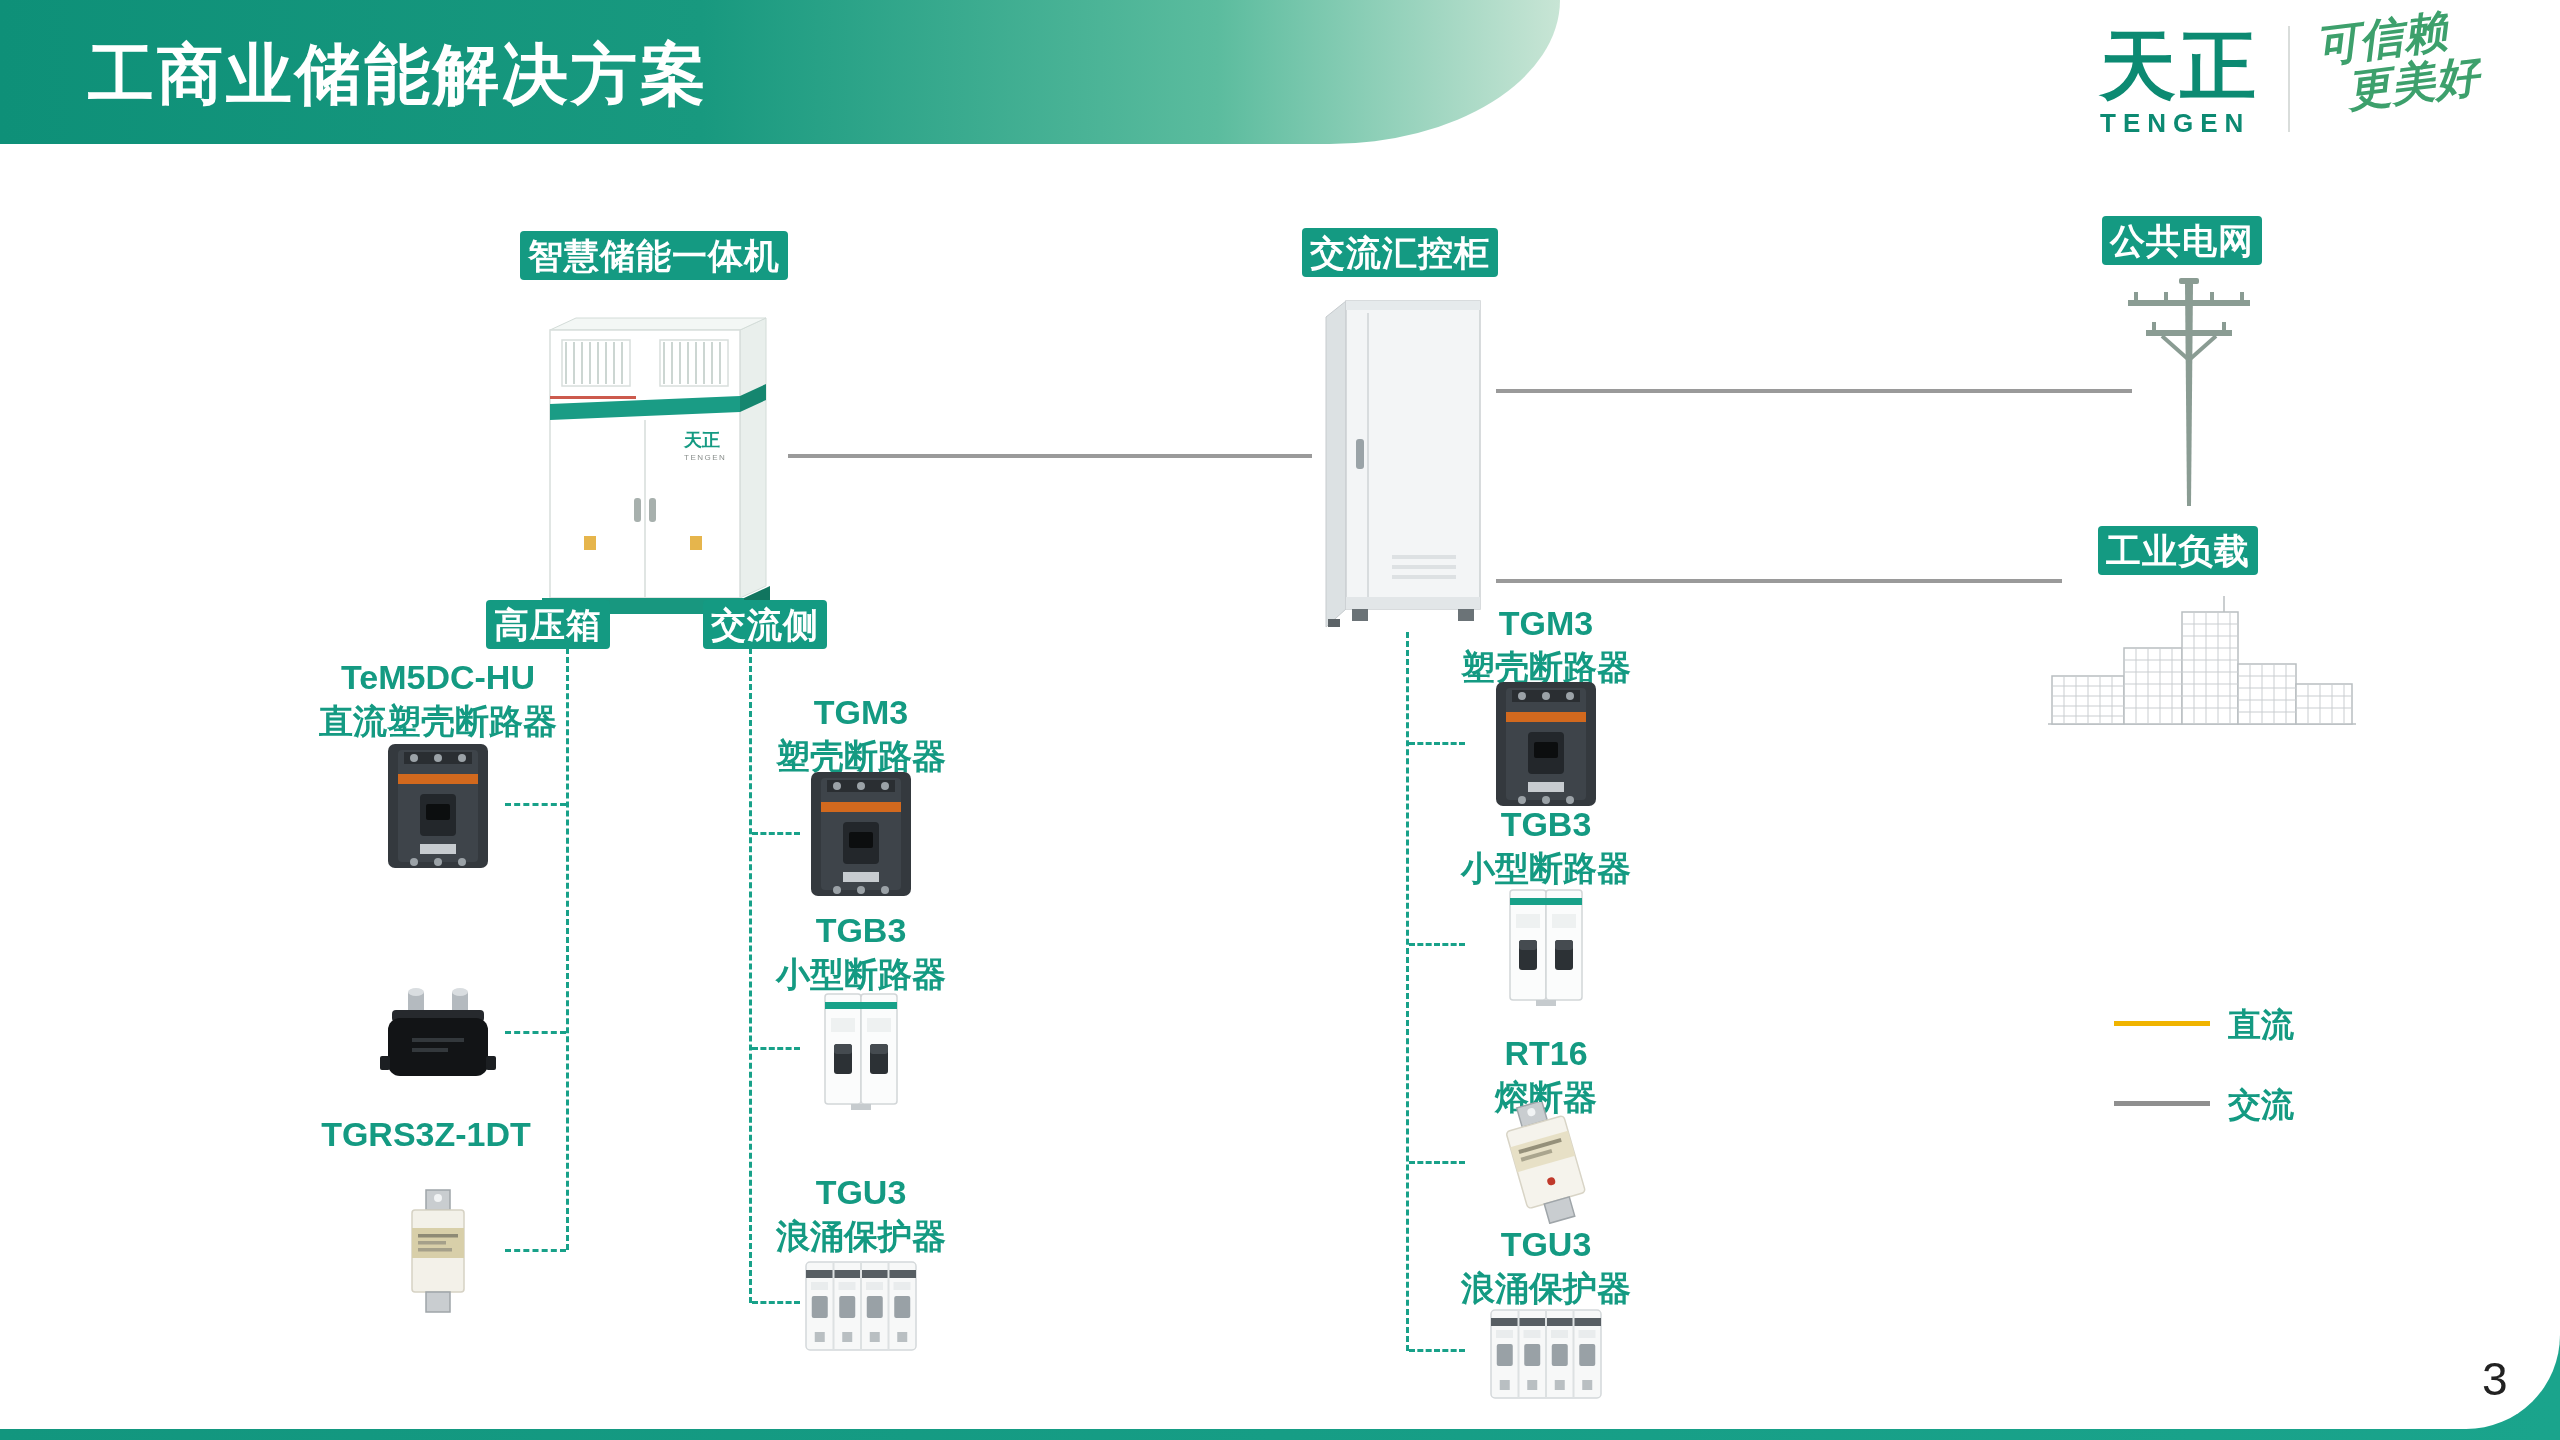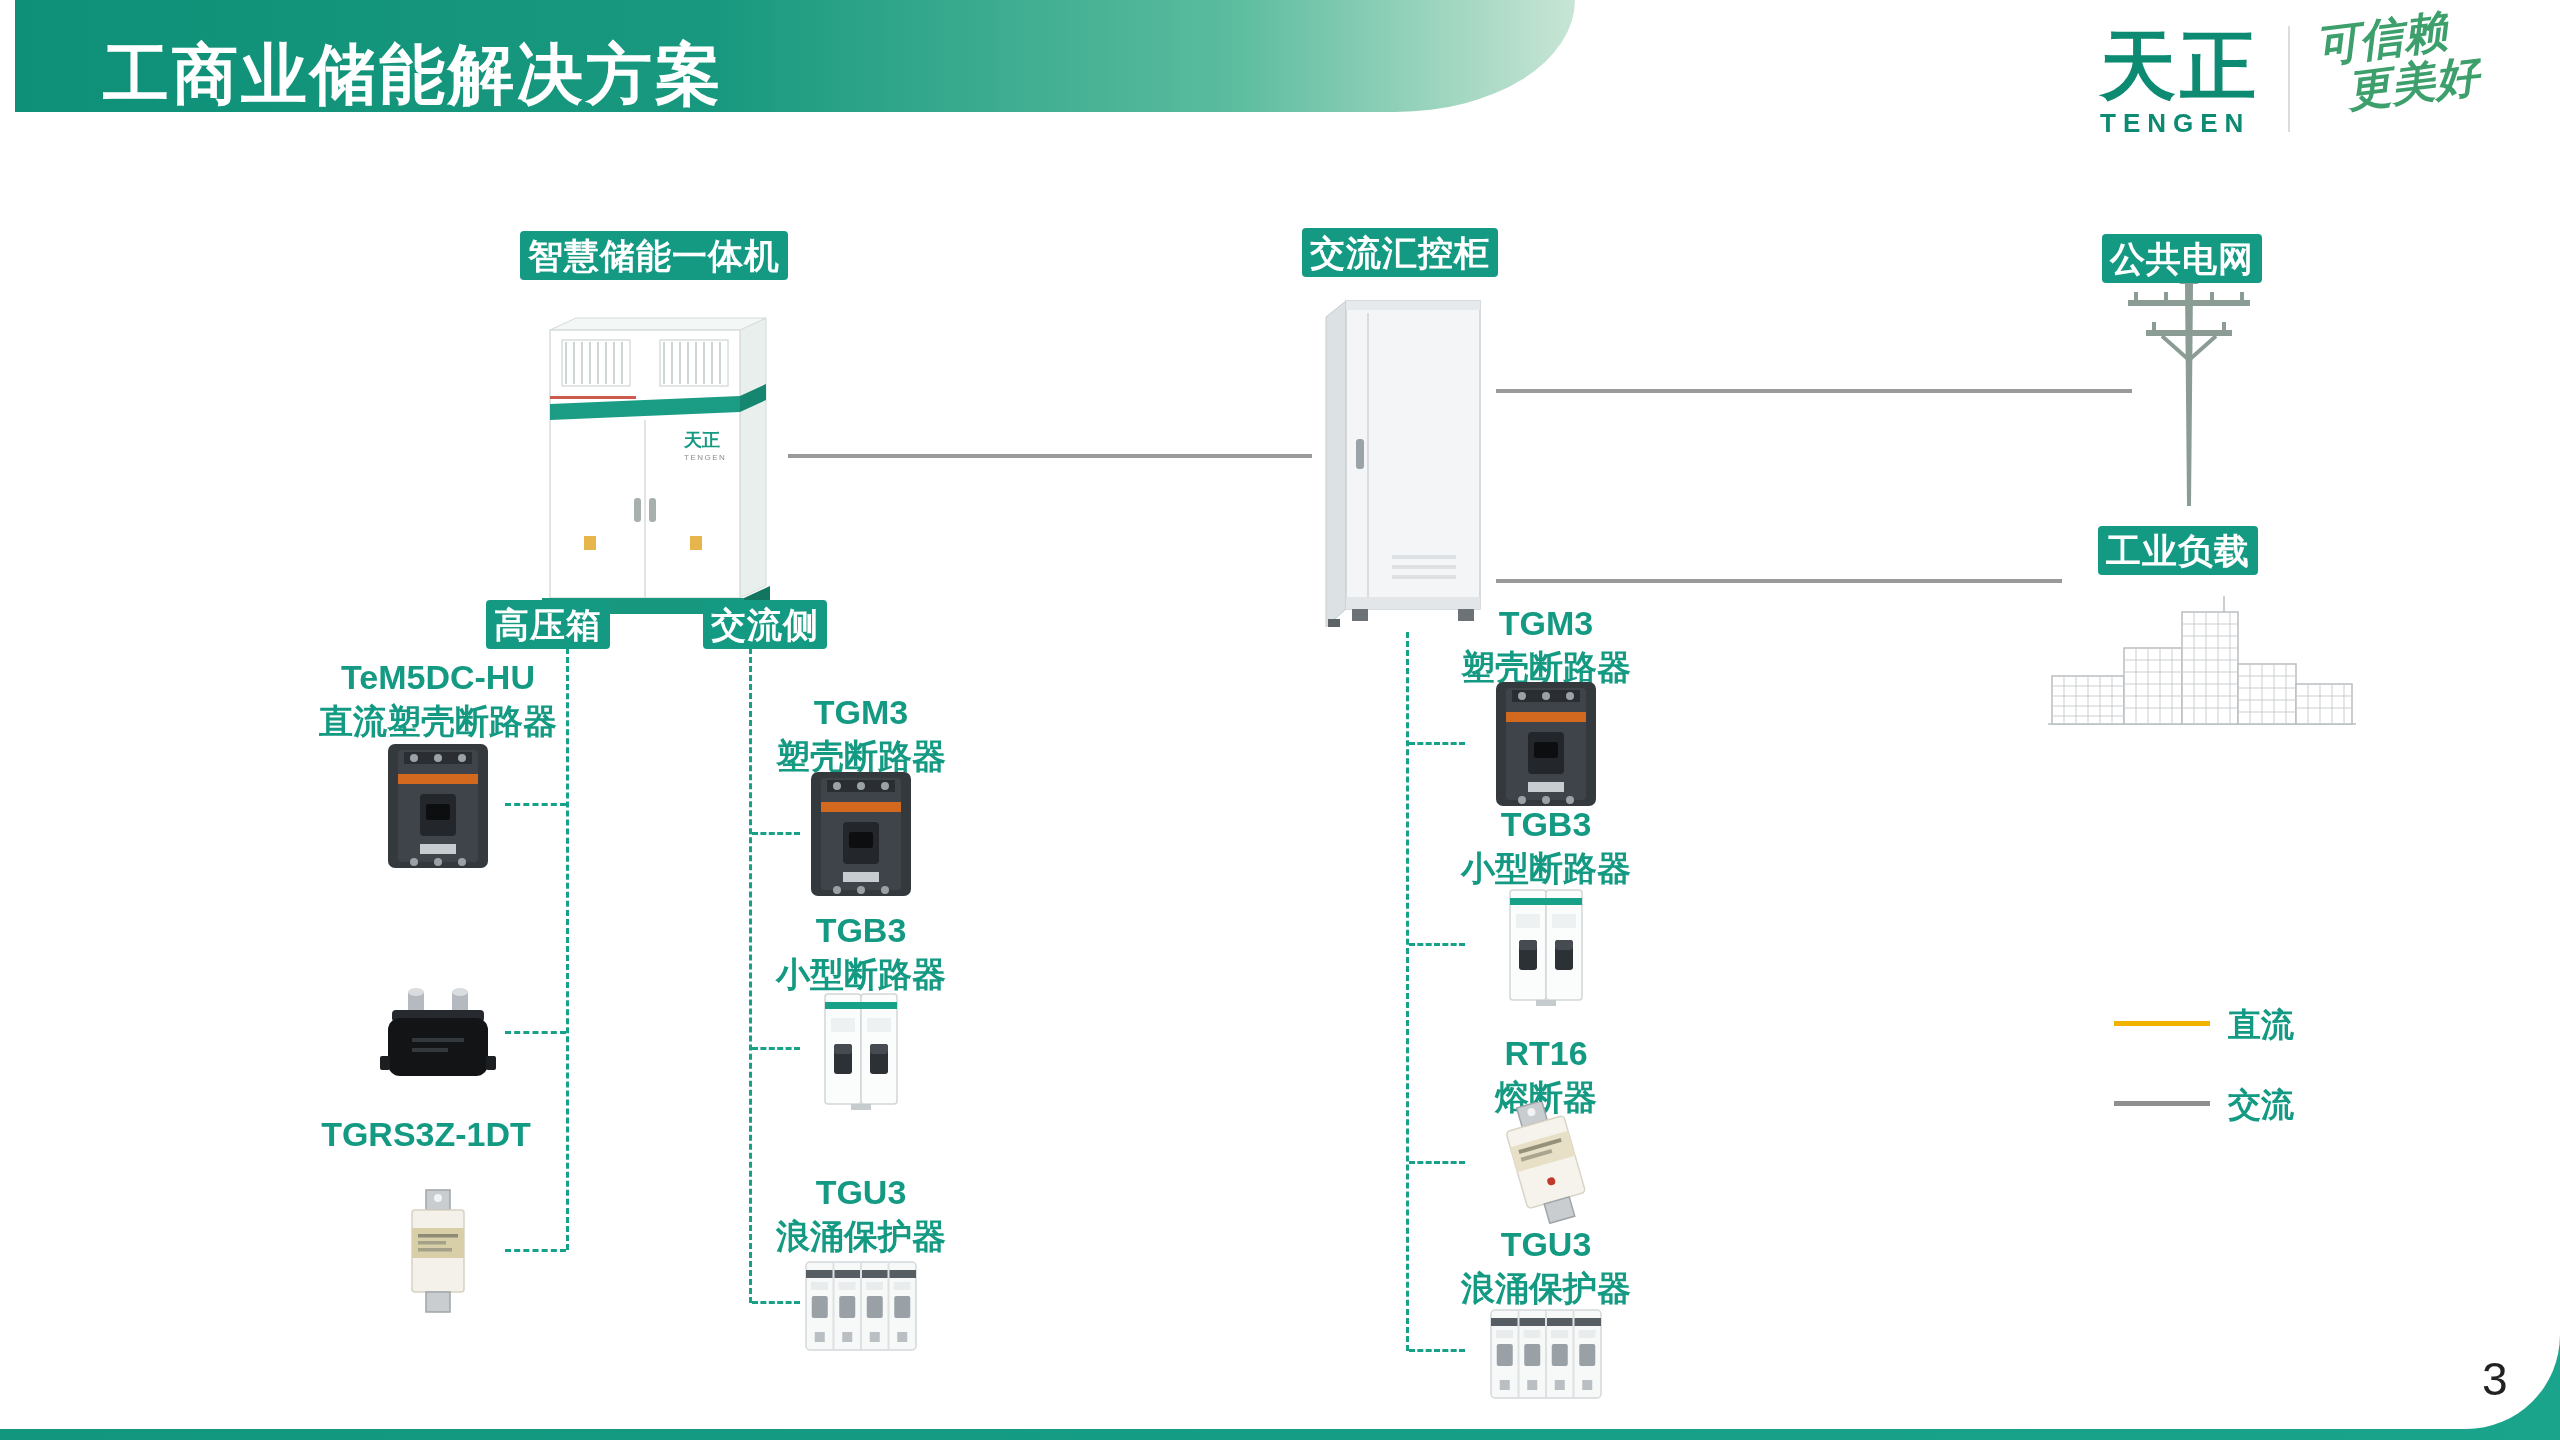--- a/index.html
+++ b/index.html
@@ -4,21 +4,21 @@
 <style>
   html,body{margin:0;padding:0;background:#ffffff;}
   .slide{position:relative;width:2560px;height:1440px;overflow:hidden;background:#ffffff;
          font-family:"Liberation Sans","DejaVu Sans",sans-serif;}
   
   .footer-bar{position:absolute;left:0;right:0;bottom:0;height:105px;
               background:linear-gradient(90deg,#12967e,#1aa48c);}
   .footer-mask{position:absolute;left:0;right:0;bottom:11px;height:94px;background:#ffffff;
                border-bottom-right-radius:110px;}
   
-  .header{position:absolute;left:15px;top:0;width:1560px;height:112px;
+  .header{position:absolute;left:0;top:0;width:1560px;height:144px;
           background:linear-gradient(90deg,#0e9078 0%,#18997f 45%,#5bbc9e 78%,#c8e5d5 100%);
           border-bottom-right-radius:240px 150px;}
   .title{position:absolute;left:88px;top:30px;margin:0;color:#ffffff;font-size:66px;
          font-weight:800;letter-spacing:3px;}
   
   .logo{position:absolute;left:2100px;top:28px;color:#0c8a72;text-align:left;}
   .logo-cn{font-size:76px;font-weight:800;line-height:1;letter-spacing:4px;}
   .logo-en{font-size:26px;font-weight:700;letter-spacing:7px;margin-top:4px;}
   .logo-divider{position:absolute;left:2288px;top:26px;width:2px;height:106px;background:#d9dddb;}
   .slogan{position:absolute;left:2318px;top:14px;color:#3da06c;font-size:44px;line-height:1.08;
@@ -246,21 +246,21 @@
   <svg class="fig" style="left:2118px;top:268px;" width="142" height="242">
       <use href="#sym-pole"></use>
     </svg>
 
   <svg class="fig" style="left:2046px;top:584px;" width="312" height="148">
       <use href="#sym-building"></use>
     </svg>
 
   <div class="badge" style="left:520px;top:231px;">智慧储能一体机</div>
   <div class="badge" style="left:1302px;top:228px;text-align:center;">交流汇控柜</div>
-  <div class="badge" style="left:2102px;top:234px;">公共电网</div>
+  <div class="badge" style="left:2102px;top:216px;">公共电网</div>
   <div class="badge" style="left:2098px;top:518px;margin-top:8px;">工业负载</div>
   <div class="badge" style="left:486px;top:600px;">高压箱</div>
   <div class="badge" style="left:703px;top:600px;">交流侧</div>
 
   <div class="pname" style="left:268px;top:655px;">
     <div>TeM5DC-HU</div>
     <div>直流塑壳断路器</div>
   </div>
   <svg class="fig" style="left:374px;top:738px;" width="128" height="136">
       <use href="#sym-mccb"></use>

